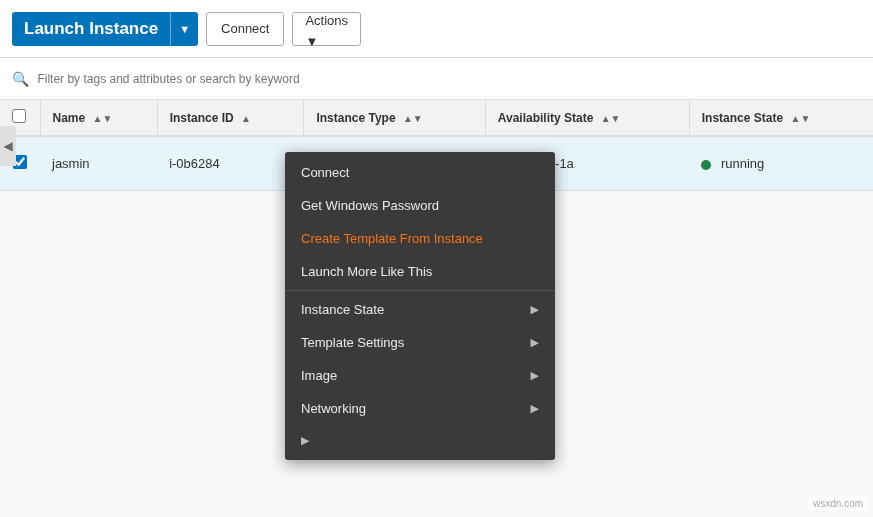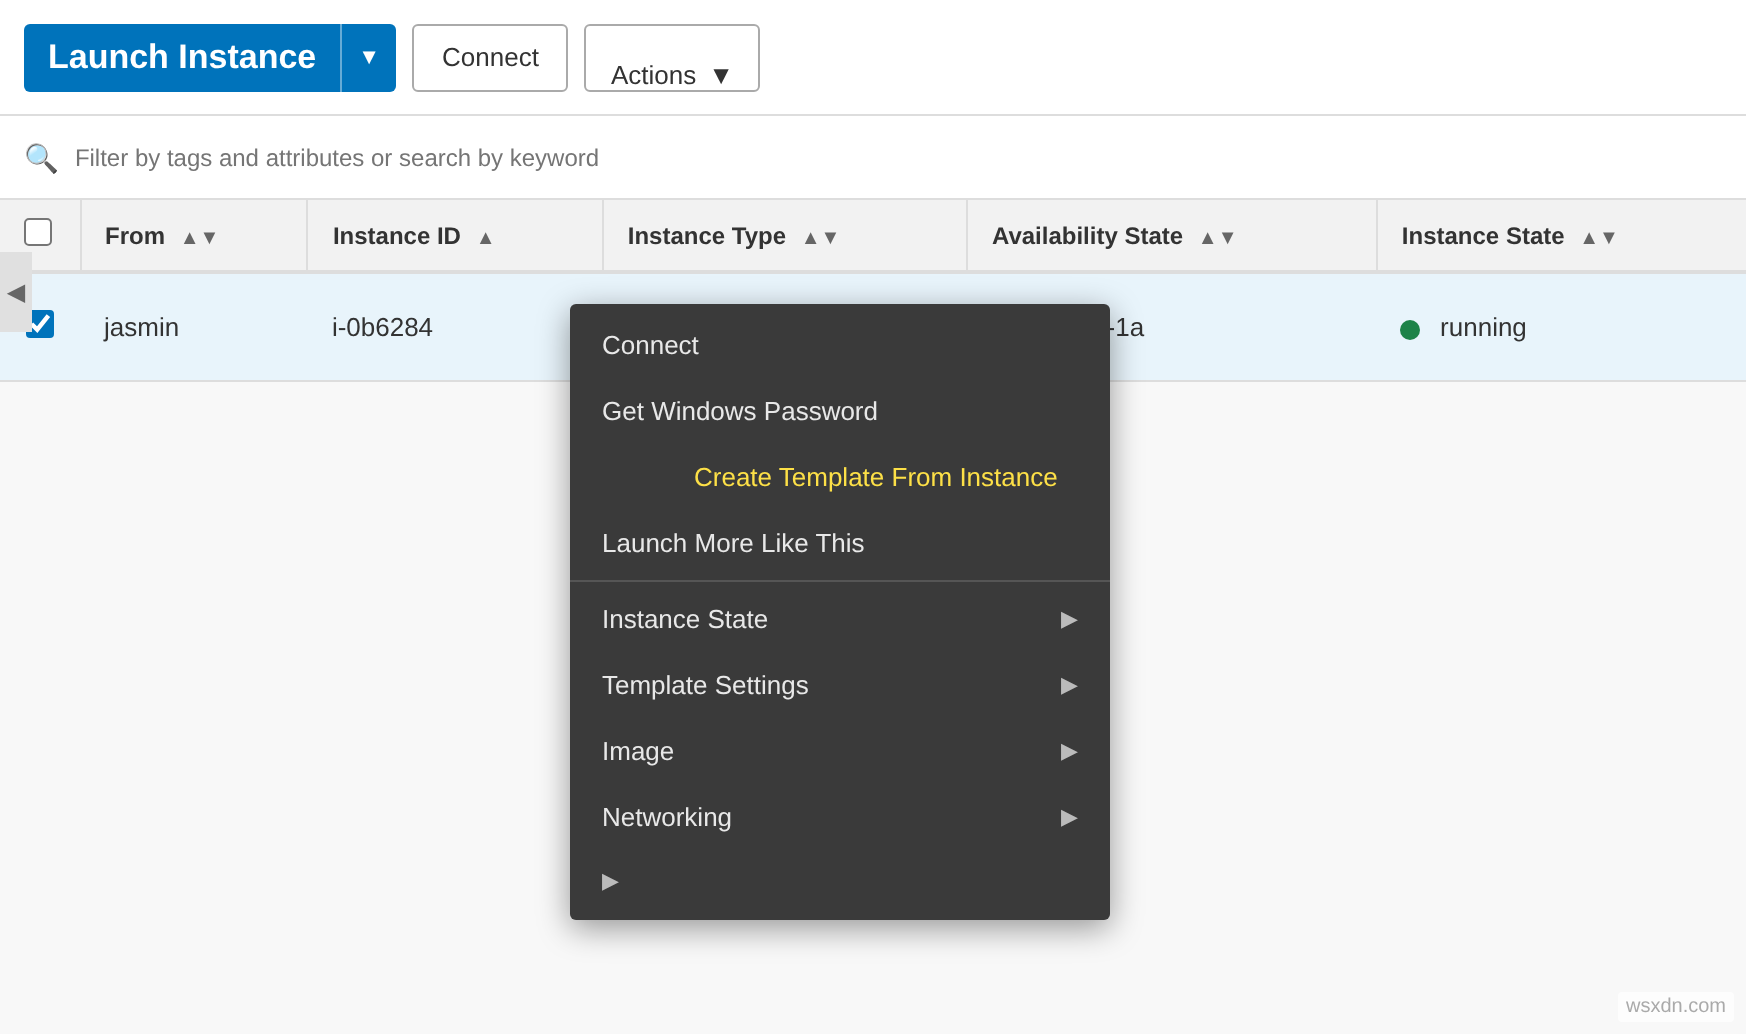--- a/index.html
+++ b/index.html
@@ -65,30 +65,31 @@
       background: #fff;
       color: #333;
       border: 1px solid #aaa;
       border-radius: 3px;
       cursor: pointer;
       font-size: 13px;
     }
 
     .btn-actions {
       display: flex;
-      align-items: flex-end;
+      align-items: flex-start;
       height: 34px;
       padding: 0 12px;
       background: #fff;
       color: #333;
       border: 1px solid #aaa;
       border-radius: 3px;
       cursor: pointer;
       font-size: 13px;
       gap: 6px;
+      flex-direction: column;
     }
 
     
     .search-bar {
       display: flex;
       align-items: center;
       padding: 8px 12px;
       background: #fff;
       border-bottom: 1px solid #ddd;
       gap: 8px;
@@ -183,22 +184,21 @@
     .context-menu-item {
       display: flex;
       align-items: center;
       justify-content: space-between;
       padding: 9px 16px;
       color: #e8e8e8;
       cursor: pointer;
       font-size: 13px;
     }
     .context-menu-item.highlight {
-      color: #fde047;
-      margin-left: 46px;
+      color: #f97316;
     }
     .context-menu-separator {
       height: 1px;
       background: #555;
       margin: 2px 0;
     }
     .context-menu-arrow {
       font-size: 11px;
       color: #bbb;
     }
@@ -258,21 +258,21 @@
 
   <div class="left-arrow">◀</div>
 
   <table>
     <thead>
       <tr>
         <th class="th-checkbox">
           <input type="checkbox" style="">
         </th>
         <th>
-          <span>From</span>
+          <span>Name</span>
           <span class="sort-icon">▲▼</span>
         </th>
         <th>
           <span>Instance ID</span>
           <span class="sort-icon">▲</span>
         </th>
         <th>
           <span>Instance Type</span>
           <span class="sort-icon">▲▼</span>
         </th>

